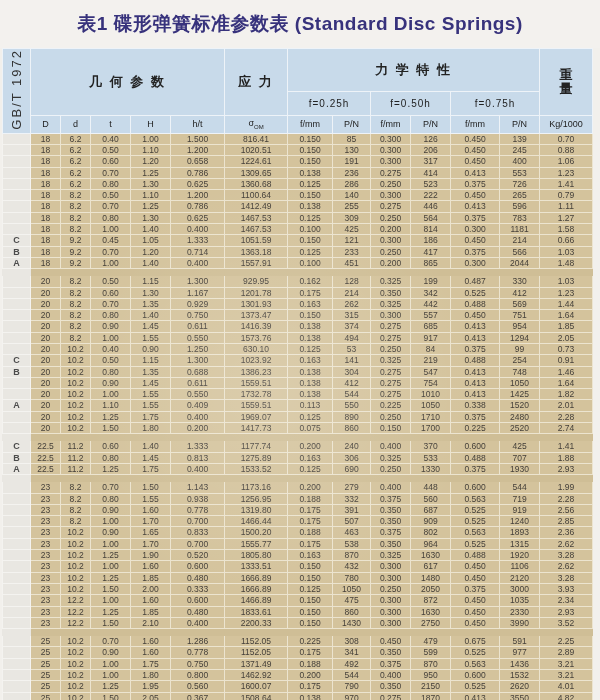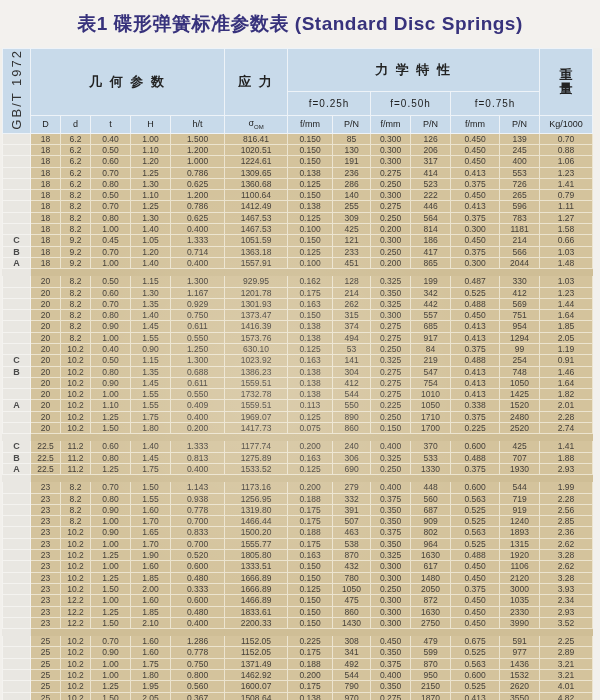--- a/index.html
+++ b/index.html
@@ -130,21 +130,21 @@
             <td>0.450</td>
             <td>245</td>
             <td>0.88</td>
           </tr>
           <tr>
             <td class="letter"></td>
             <td>18</td>
             <td>6.2</td>
             <td>0.60</td>
             <td>1.20</td>
-            <td>1.000</td>
+            <td>0.658</td>
             <td>1224.61</td>
             <td>0.150</td>
             <td>191</td>
             <td>0.300</td>
             <td>317</td>
             <td>0.450</td>
             <td>400</td>
             <td>1.06</td>
           </tr>
           <tr>
@@ -398,21 +398,21 @@
             <td>0.40</td>
             <td>0.90</td>
             <td>1.250</td>
             <td>630.10</td>
             <td>0.125</td>
             <td>53</td>
             <td>0.250</td>
             <td>84</td>
             <td>0.375</td>
             <td>99</td>
-            <td>1.19</td>
+            <td>0.73</td>
           </tr>
           <tr>
             <td class="letter">C</td>
             <td>20</td>
             <td>10.2</td>
             <td>0.50</td>
             <td>1.15</td>
             <td>1.300</td>
             <td>1023.92</td>
             <td>0.163</td>

